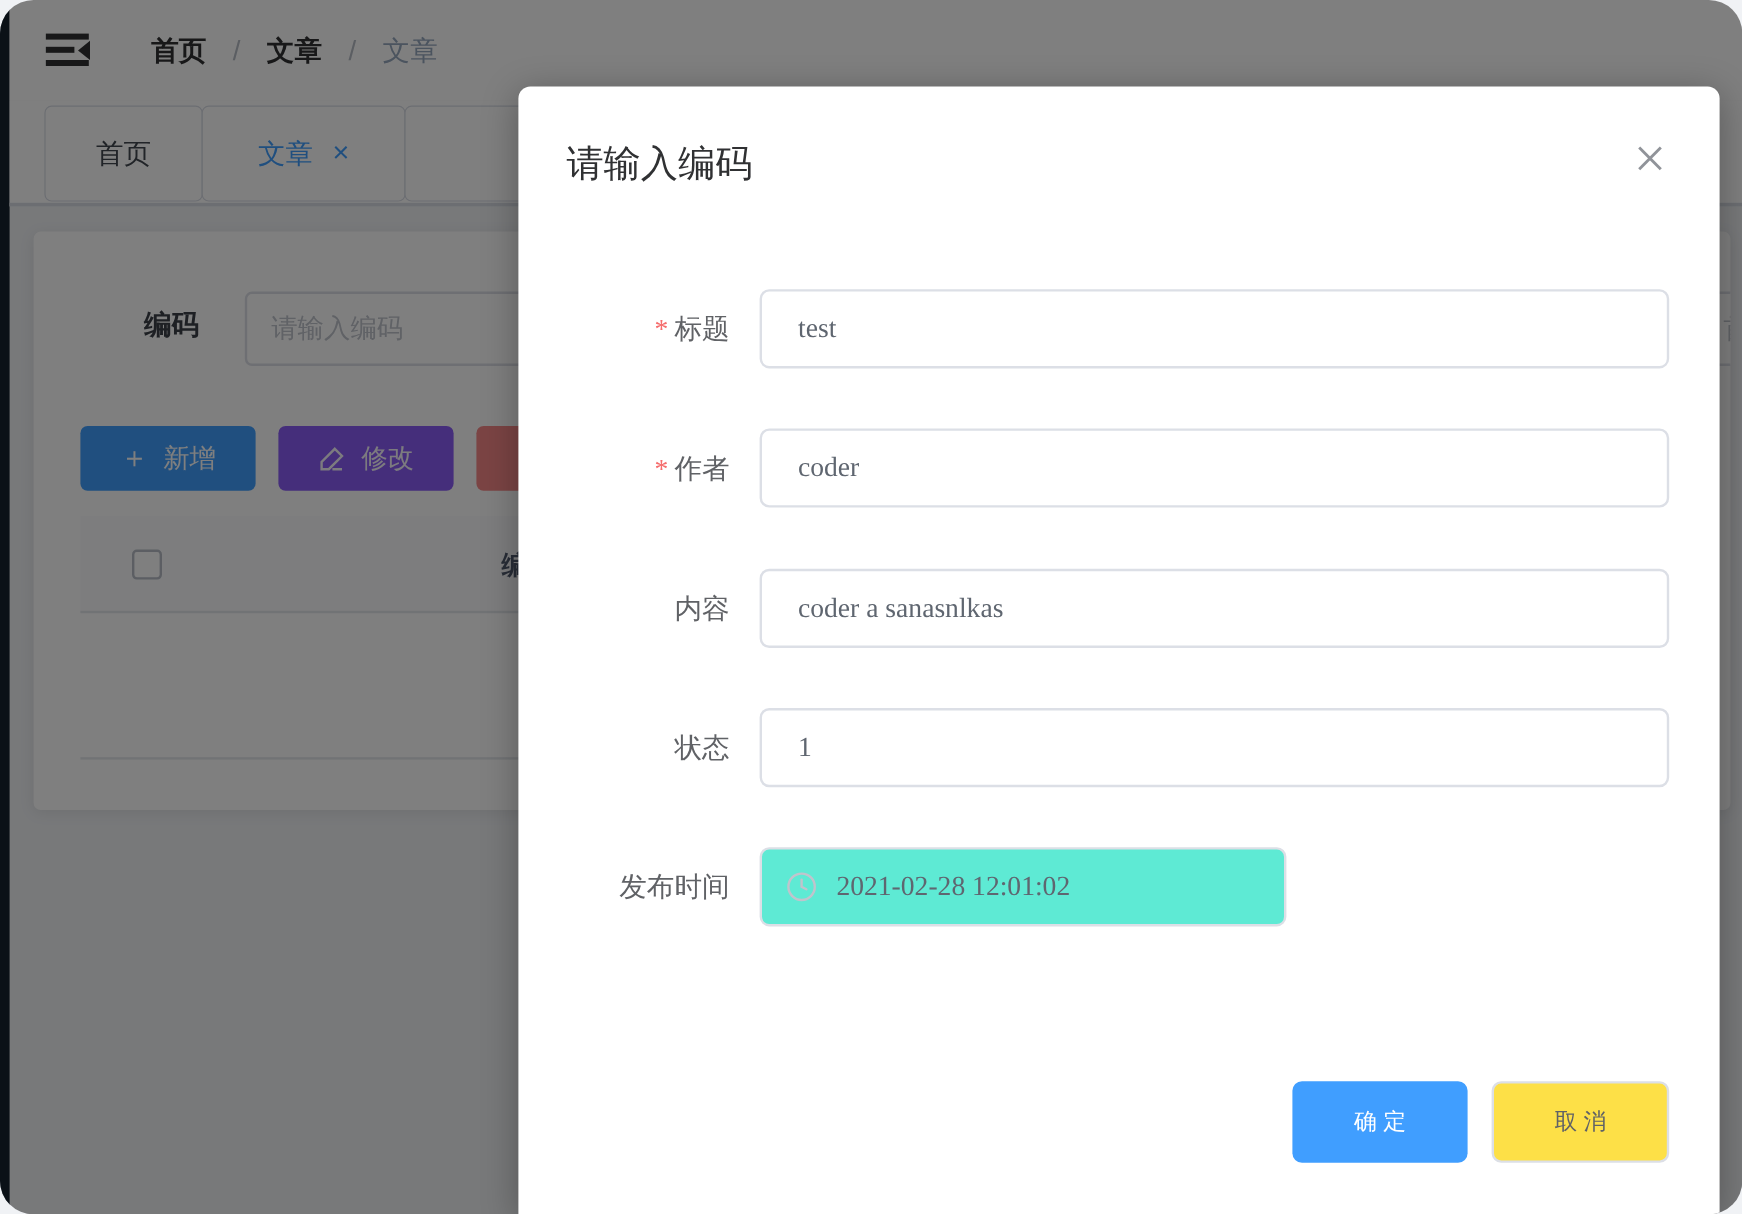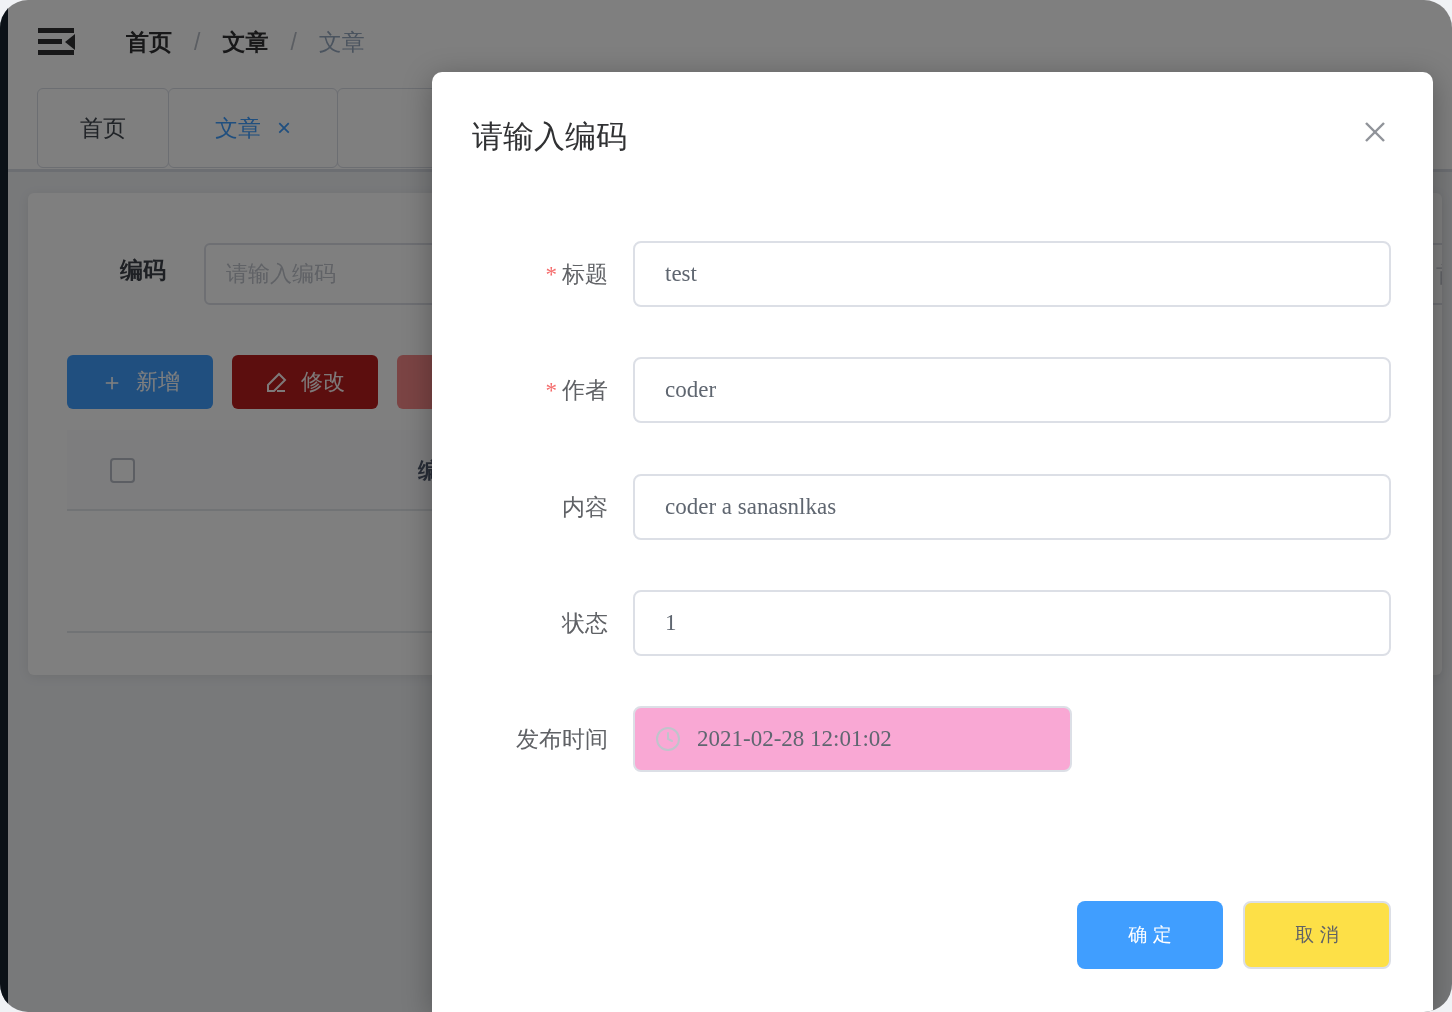--- a/index.html
+++ b/index.html
@@ -28,21 +28,21 @@
   .card { position: absolute; left: 28px; top: 193px; width: 1414px; height: 482px; background: #ffffff; border-radius: 6px; overflow: hidden; box-shadow: 0 2px 12px rgba(0,0,0,0.08); }
   .search-label { position: absolute; left: 92px; top: 62px; font-size: 23px; font-weight: 600; color: #3c4149; }
   .search-input { position: absolute; left: 176px; top: 50px; width: 440px; height: 62px; border: 2px solid #dcdfe6; border-radius: 6px; background: #fff; font-size: 22px; color: #606266; padding: 0 20px; font-family: inherit; outline: none; }
   .search-input::placeholder { color: #c0c4cc; }
   .search-input-2 { position: absolute; left: 1342px; top: 50px; width: 220px; height: 62px; border: 2px solid #dcdfe6; border-radius: 6px; background: #fff; }
   .search-input-2 .frag { position: absolute; left: 64px; top: 14px; font-size: 23px; color: #c0c4cc; }
 
   .btn-row { position: absolute; left: 39px; top: 162px; display: flex; gap: 19px; }
   .btn { width: 146px; height: 54px; border: none; border-radius: 6px; display: flex; align-items: center; justify-content: center; gap: 12px; font-size: 22px; font-family: inherit; color: #ffffff; cursor: pointer; }
   .btn-add { background: #409eff; }
-  .btn-edit { background: #b91c1c; color: rgba(255,255,255,0.95); }
+  .btn-edit { background: #8b5cf6; color: rgba(255,255,255,0.95); }
   .btn-del { background: #f78989; }
   .btn .plus { font-size: 24px; line-height: 1; font-weight: 400; }
 
   .table { position: absolute; left: 39px; top: 237px; width: 1336px; }
   .thead { position: relative; height: 81px; background: #fafbfd; border-bottom: 2px solid #e3e6ea; }
   .checkbox { position: absolute; left: 43px; top: 28px; width: 25px; height: 25px; border: 2px solid #b8bdc6; border-radius: 4px; background: #fff; cursor: pointer; }
   .th-text { position: absolute; left: 351px; top: 26px; font-size: 22px; font-weight: 700; color: #515a6e; }
   .tbody-empty { height: 122px; border-bottom: 2px solid #e3e6ea; }
 
   
@@ -52,21 +52,21 @@
   .dialog { position: absolute; left: 432px; top: 72px; width: 1001px; height: 940px; background: #ffffff; border-radius: 10px 10px 0 0; z-index: 10; box-shadow: 0 6px 30px rgba(0,0,0,0.3); }
   .dialog-title { position: absolute; left: 40px; top: 44px; font-size: 31px; color: #303133; font-weight: 400; }
   .dialog-close { position: absolute; right: 40px; top: 42px; width: 36px; height: 36px; display: flex; align-items: center; justify-content: center; cursor: pointer; }
 
   .form-row { position: absolute; left: 0; width: 100%; height: 68px; display: flex; align-items: center; font-family: Liberation Serif, serif; }
   .row-0 { top: 168px; } .row-1 { top: 284px; } .row-2 { top: 401px; } .row-3 { top: 517px; } .row-4 { top: 633px; }
   .f-label { width: 176px; text-align: right; font-size: 23px; color: #606266; font-weight: 500; white-space: nowrap; }
   .req { color: #f56c6c; margin-right: 5px; font-size: 23px; }
   .f-input { margin-left: 25px; width: 758px; height: 66px; border: 2px solid #dcdfe6; border-radius: 8px; font-size: 23px; color: #5f6670; padding: 0 30px; font-family: inherit; background: #fff; outline: none; }
   .dt-wrap { position: relative; margin-left: 25px; }
-  .f-input-dt { width: 439px; height: 66px; border: 2px solid #dcdfe6; border-radius: 8px; font-size: 23px; color: #5f6670; padding: 0 20px 0 62px; font-family: inherit; background: #f9a8d4; outline: none; }
+  .f-input-dt { width: 439px; height: 66px; border: 2px solid #dcdfe6; border-radius: 8px; font-size: 23px; color: #5f6670; padding: 0 20px 0 62px; font-family: inherit; background: #5eead4; outline: none; }
   .clock-icon { position: absolute; left: 22px; top: 20px; width: 26px; height: 26px; pointer-events: none; }
 
   .dlg-btn { position: absolute; top: 829px; height: 68px; border-radius: 8px; font-size: 19px; font-family: Liberation Sans, sans-serif; display: flex; align-items: center; justify-content: center; cursor: pointer; }
   .btn-confirm { left: 645px; width: 146px; background: #409eff; border: none; color: #ffffff; }
   .btn-cancel { left: 811px; width: 148px; background: #fde047; border: 2px solid #dcdfe6; color: #606266; }
 </style>
 </head>
 <body>
 
 <div class="screen">

